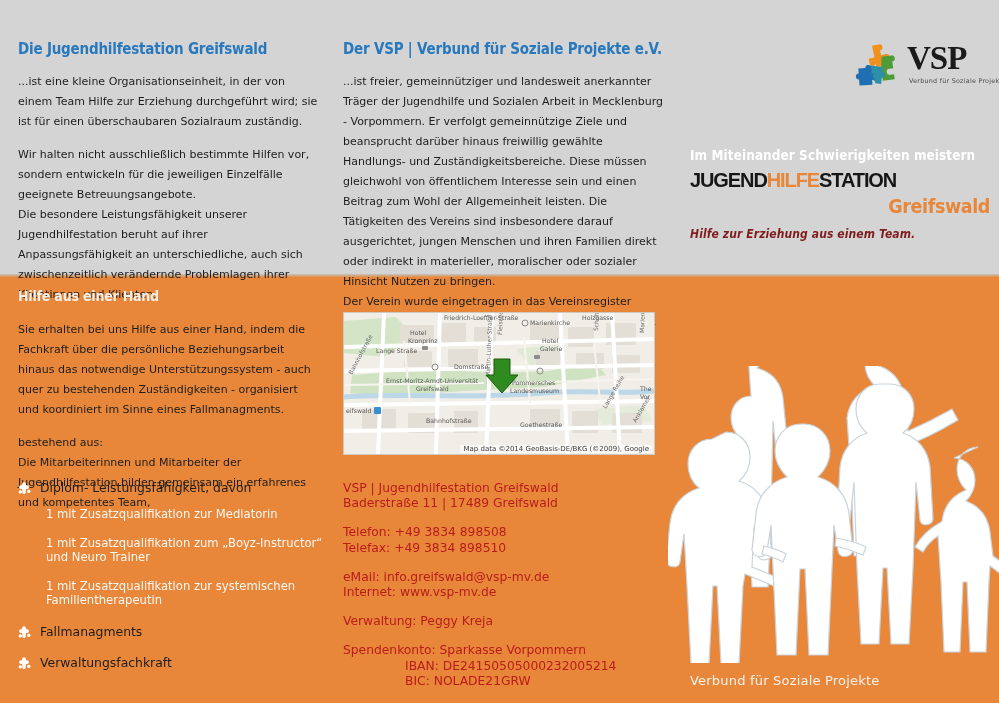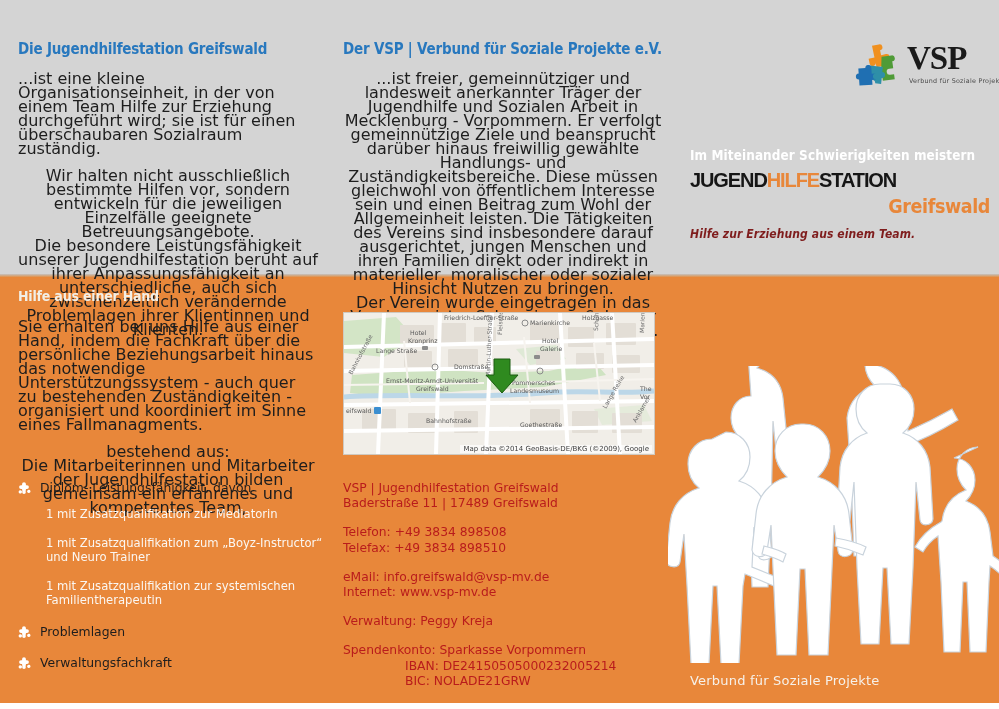--- a/index.html
+++ b/index.html
@@ -50,28 +50,28 @@
     font-family:"DejaVu Sans Condensed","Liberation Sans Narrow","Liberation Sans",sans-serif;
     font-weight:bold;
     font-size:14px;
     letter-spacing:-0.2px;
     color:#f2efe7;
     margin:0 0 16px 0;
   }
 
   
   .body-text{
-    font-size:16px;
-    line-height:14px;
+    font-size:11px;
+    line-height:20px;
     color:#1d1d1d;
     margin:0;
     text-align:left;
   }
   .body-text p{margin:0 0 13px 0;}
-  .body-text p.tight{margin:0;text-align:center;}
+  .body-text p.tight{margin:0;}
 
   
   .vsp-logo{
     position:absolute;left:855px;top:40px;width:128px;height:58px;
   }
   .vsp-logo .puz{position:absolute;left:0;top:2px;width:48px;height:48px;}
   .vsp-logo .vsp-word{
     position:absolute;left:52px;top:1px;
     font-family:Liberation Serif, serif;
     font-weight:bold;font-size:33px;letter-spacing:-1px;color:#1a1a1a;
@@ -222,21 +222,21 @@
 
     <div class="li" style="margin-top:16px;">
       <svg class="bullet" viewBox="0 0 16 16">
         <path d="M8 1.2 a1.9 1.9 0 0 1 1.9 1.9 v1.1 h1.1 a1.9 1.9 0 0 1 0 3.8 h-1.1 v1.1
                  a1.9 1.9 0 0 1 -3.8 0 v-1.1 h-1.1 a1.9 1.9 0 0 1 0 -3.8 h1.1 v-1.1
                  A1.9 1.9 0 0 1 8 1.2 z" fill="#ffffff"></path>
         <path d="M4.4 9.2 a1.7 1.7 0 1 1 -1.3 2.9 a1.7 1.7 0 0 1 1.3 -2.9 z" fill="#ffffff"></path>
         <path d="M11.6 9.2 a1.7 1.7 0 1 1 1.3 2.9 a1.7 1.7 0 0 1 -1.3 -2.9 z" fill="#ffffff"></path>
         <path d="M8 9.4 a1.8 1.8 0 1 1 0 3.6 a1.8 1.8 0 0 1 0 -3.6 z" fill="#ffffff"></path>
       </svg>
-      <span class="txt">Problemlagen</span>
+      <span class="txt">Fallmanagments</span>
     </div>
 
     <div class="li" style="margin-top:16px;">
       <svg class="bullet" viewBox="0 0 16 16">
         <path d="M8 1.2 a1.9 1.9 0 0 1 1.9 1.9 v1.1 h1.1 a1.9 1.9 0 0 1 0 3.8 h-1.1 v1.1
                  a1.9 1.9 0 0 1 -3.8 0 v-1.1 h-1.1 a1.9 1.9 0 0 1 0 -3.8 h1.1 v-1.1
                  A1.9 1.9 0 0 1 8 1.2 z" fill="#ffffff"></path>
         <path d="M4.4 9.2 a1.7 1.7 0 1 1 -1.3 2.9 a1.7 1.7 0 0 1 1.3 -2.9 z" fill="#ffffff"></path>
         <path d="M11.6 9.2 a1.7 1.7 0 1 1 1.3 2.9 a1.7 1.7 0 0 1 -1.3 -2.9 z" fill="#ffffff"></path>
         <path d="M8 9.4 a1.8 1.8 0 1 1 0 3.6 a1.8 1.8 0 0 1 0 -3.6 z" fill="#ffffff"></path>

